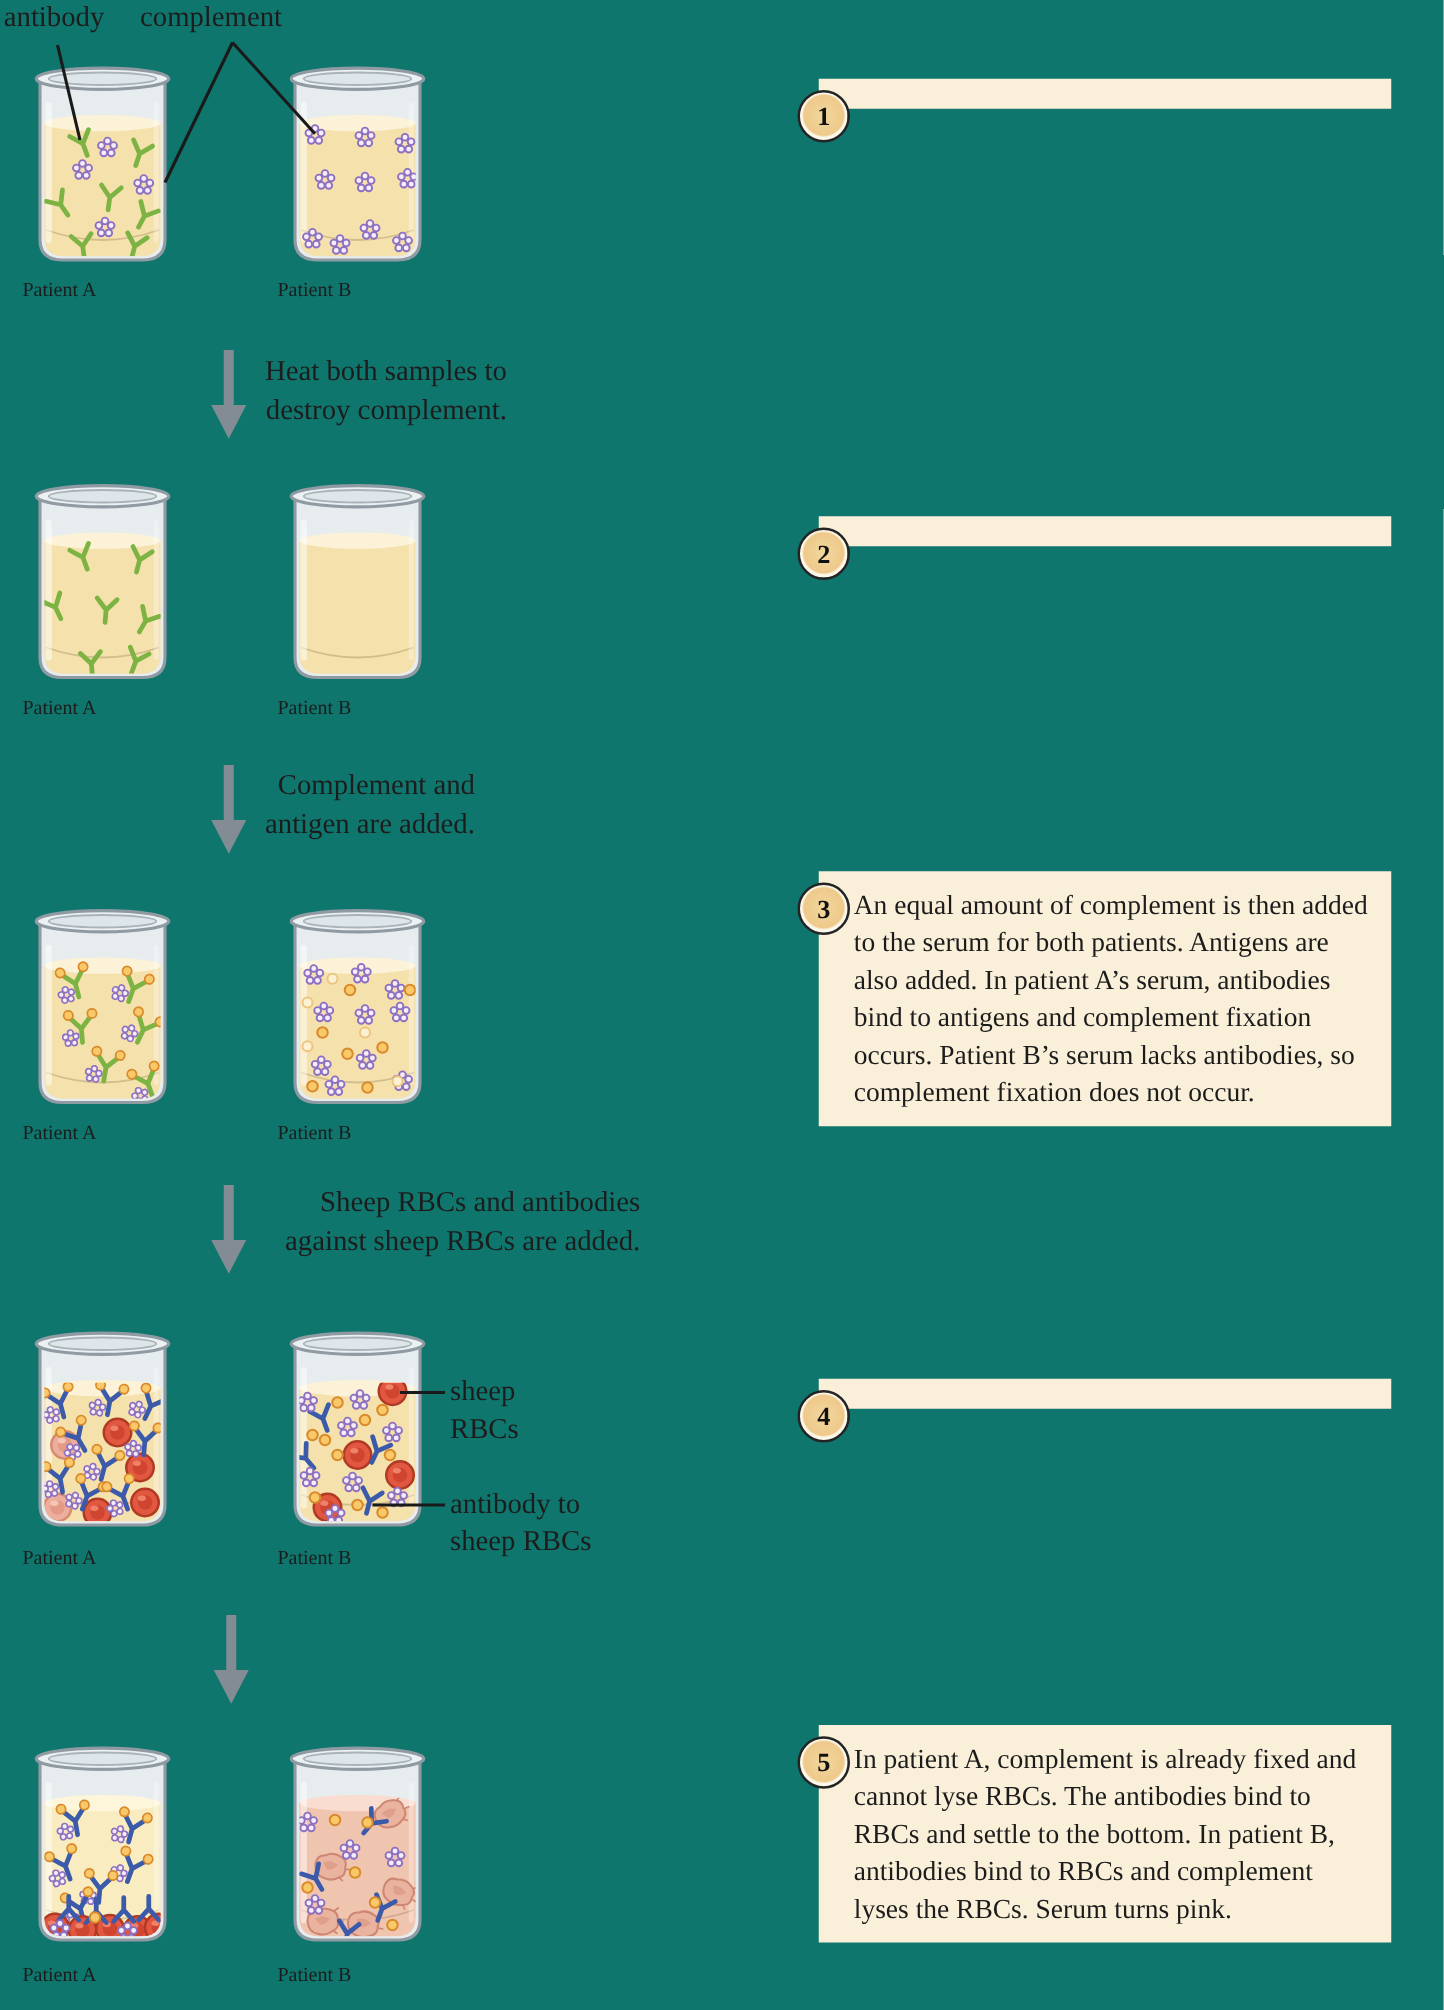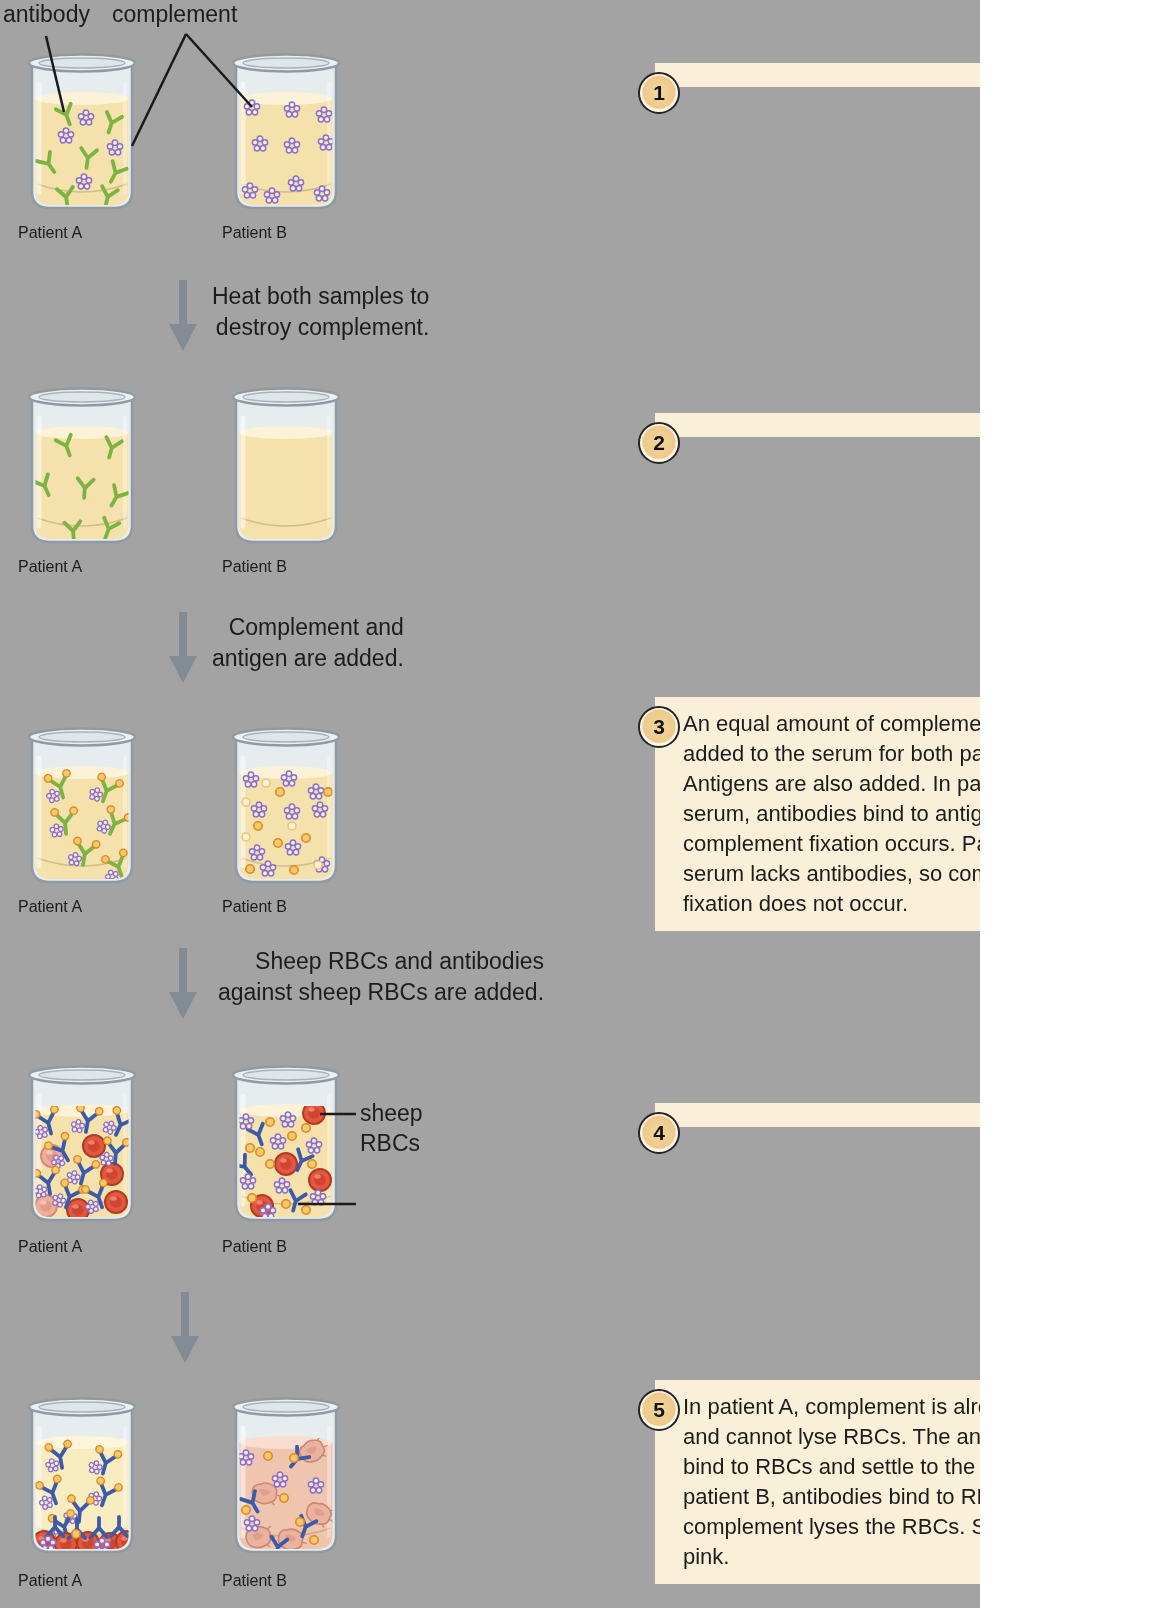--- a/index.html
+++ b/index.html
@@ -1,18 +1,18 @@
 <!DOCTYPE html>
 <html><head>
 <meta charset="utf-8">
 <style>
   html,body { margin:0; padding:0; background:#ffffff; }
   #canvas {
-    position:relative; width:980px; height:1608px; background:#a3a3a3;
-    font-family:Liberation Sans, sans-serif; color:#1c1c1c; overflow:hidden;
+    position:relative; width:1155px; height:1608px; background:#0f766e;
+    font-family:Liberation Serif, serif; color:#1c1c1c; overflow:hidden;
   }
   .abs { position:absolute; }
   .legend-label { font-size:23px; }
   .plabel { font-size:16px; width:128px; text-align:left; }
   .arrow-text { font-size:23px; line-height:31px; white-space:pre-line;text-align:right; }
   .ann-label { font-size:23px; line-height:30px; white-space:pre-line; }
   .beaker { width:128px; height:172px; }
   .step-box {
     position:absolute; left:655px; width:458px; box-sizing:border-box;
     background:#faf0d9; padding:12px 16px 12px 28px;
@@ -450,21 +450,21 @@
   <ellipse cx="64" cy="15" rx="53" ry="8.5" fill="#ebf0f2" stroke="#8f9aa3" stroke-width="2.5"></ellipse>
   <ellipse cx="64" cy="15" rx="43" ry="5" fill="#dfe6ea" stroke="#a9b3ba" stroke-width="1.5"></ellipse>
   </svg></div>
   <div class="abs plabel" style="left:18px;top:898px">Patient A</div>
   <div class="abs plabel" style="left:222px;top:898px">Patient B</div>
 
   <div class="abs arrow-glyph" style="left:168px;top:948px"><svg width="30" height="72" viewBox="0 0 30 72">
         <rect x="11" y="0" width="8" height="46" fill="#838c94"></rect>
         <polygon points="1,44 29,44 15,71" fill="#838c94"></polygon>
       </svg></div>
-  <div class="abs arrow-text" style="left:218px;top:946px">Sheep RBCs and antibodies
+  <div class="abs arrow-text" style="left:228px;top:946px">Sheep RBCs and antibodies
 against sheep RBCs are added.</div>
 
   <div class="abs beaker" style="left:18px;top:1060px"><svg width="128" height="172" viewBox="0 0 128 172">
   <defs>
           <clipPath id="liqclip3a">
             <path d="M17.5 46 L17.5 142 Q17.5 157 33 157 L95 157 Q110.5 157 110.5 142 L110.5 46 Z"></path>
           </clipPath>
         </defs>
   <path d="M14 14 L14 144 Q14 160 32 160 L96 160 Q114 160 114 144 L114 14 Z" fill="#e7ecef" stroke="#8f9aa3" stroke-width="2.5"></path>
   <path d="M17.5 50 L17.5 142 Q17.5 157 33 157 L95 157 Q110.5 157 110.5 142 L110.5 50 Z" fill="#f5e1ac"></path>
@@ -728,20 +728,22 @@
           <circle cx="38" cy="92" r="4.2" fill="#f9c868" stroke="#d98a2b" stroke-width="1.6"></circle>
         </g>
   <ellipse cx="64" cy="15" rx="53" ry="8.5" fill="#ebf0f2" stroke="#8f9aa3" stroke-width="2.5"></ellipse>
   <ellipse cx="64" cy="15" rx="43" ry="5" fill="#dfe6ea" stroke="#a9b3ba" stroke-width="1.5"></ellipse>
   </svg></div>
   <div class="abs plabel" style="left:18px;top:1238px">Patient A</div>
   <div class="abs plabel" style="left:222px;top:1238px">Patient B</div>
 
   <div class="abs ann-label" style="left:360px;top:1098px">sheep
 RBCs</div>
+  <div class="abs ann-label" style="left:360px;top:1188px">antibody to
+sheep RBCs</div>
 
   <div class="abs arrow-glyph" style="left:170px;top:1292px"><svg width="30" height="72" viewBox="0 0 30 72">
         <rect x="11" y="0" width="8" height="46" fill="#838c94"></rect>
         <polygon points="1,44 29,44 15,71" fill="#838c94"></polygon>
       </svg></div>
 
   <div class="abs beaker" style="left:18px;top:1392px"><svg width="128" height="172" viewBox="0 0 128 172">
   <defs>
           <clipPath id="liqclip4a">
             <path d="M17.5 46 L17.5 142 Q17.5 157 33 157 L95 157 Q110.5 157 110.5 142 L110.5 46 Z"></path>

